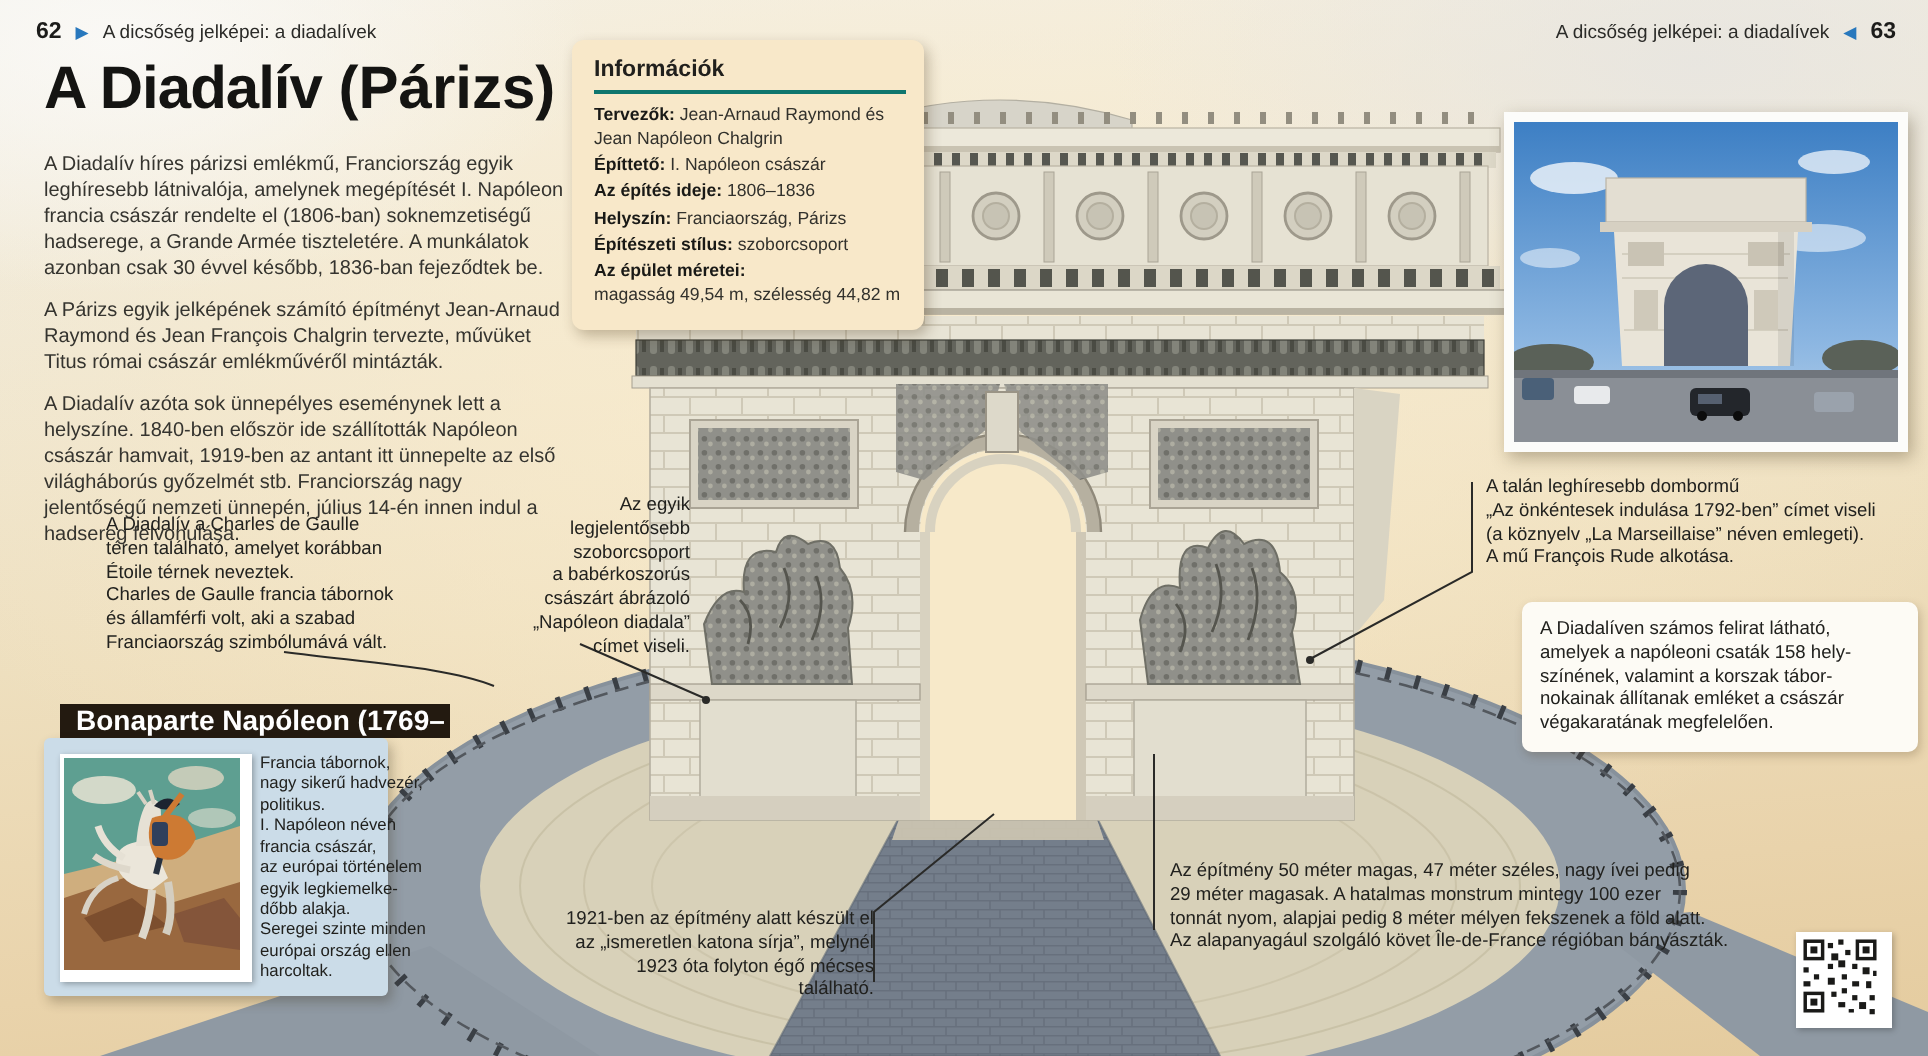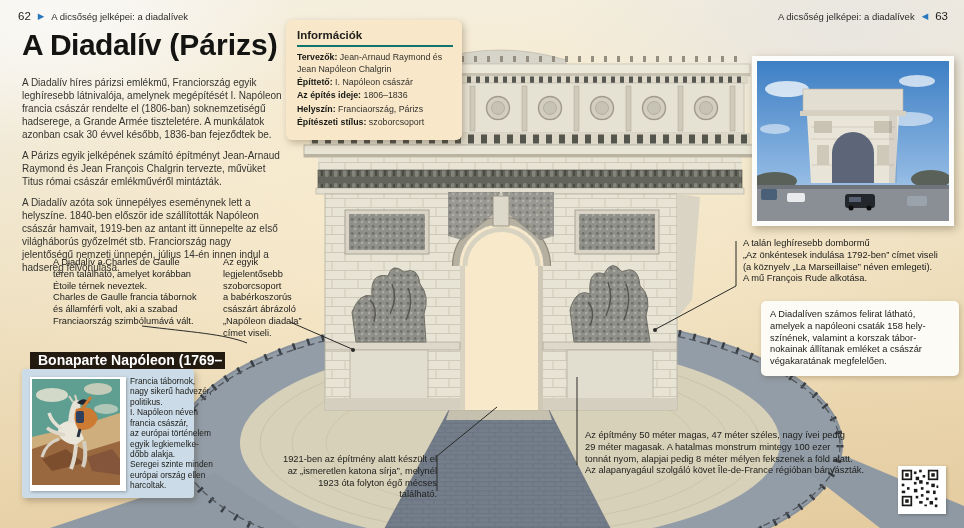--- a/index.html
+++ b/index.html
@@ -9,38 +9,38 @@
     background:
       radial-gradient(ellipse 340px 180px at 6% 4%, rgba(250,249,246,.95), rgba(250,249,246,0) 70%),
       radial-gradient(ellipse 420px 200px at 88% 6%, rgba(231,229,225,.85), rgba(231,229,225,0) 70%),
       radial-gradient(ellipse 760px 430px at 48% 34%, rgba(250,236,205,.85), rgba(250,236,205,0) 72%),
       linear-gradient(175deg,#f3f1ea 0%,#f0e8d4 28%,#eedfbe 55%,#e9d3ab 82%,#e4cb9e 100%);
   }
   .scene{position:absolute;left:0;top:0;}
   
   .hdr{position:absolute;top:10px;display:flex;align-items:center;gap:7px;font-size:9.5px;color:#2b2b28;}
   .hdr-l{left:18px;} .hdr-r{right:16px;}
-  .pgnum{font-weight:normal;font-size:11.5px;color:#1c1c1a;}
+  .pgnum{font-weight:bold;font-size:11.5px;color:#1c1c1a;}
   .tri{color:#2878bd;font-size:8.5px;}
   
   .article{position:absolute;left:22px;top:28px;width:262px;}
   .article h1{margin:0 0 14px 0;font-size:30px;color:#141412;font-weight:bold;letter-spacing:-.5px;}
   .article h1 .paren{font-weight:bold;font-size:30px;letter-spacing:0;}
   .article p{margin:0 0 8px 0;font-size:10px;line-height:1.3;color:#35342f;}
   
   .infobox{position:absolute;left:286px;top:20px;width:156px;background:#f8e8c9;border-radius:6px;
     padding:9px 9px 10px 11px;box-shadow:2px 3px 7px rgba(70,50,20,.30);}
   .infobox h2{margin:0 0 5px 0;font-size:11.5px;color:#21201d;border-bottom:2px solid #0f766e;padding-bottom:4px;}
   .inforow{font-size:8.8px;line-height:1.34;color:#32312c;margin:1.5px 0;}
   .inforow b{color:#191916;}
   .inforow.block b{display:block;}
   
   .co{position:absolute;font-size:9.3px;line-height:1.27;color:#21211e;white-space:pre-line;}
   .co-a{left:53px;top:257px;width:152px;}
-  .co-b{left:223px;top:257px;width:122px;}
+  .co-b{left:223px;top:247px;width:122px;text-align:right;}
   .co-c{left:281px;top:454px;width:156px;text-align:right;}
   .co-d{left:585px;top:430px;width:292px;}
   .co-e{left:743px;top:238px;width:224px;}
   .co-f{left:761px;top:301px;width:180px;background:#fdfbf5;border-radius:5px;padding:8px 9px;
     box-shadow:1px 2px 5px rgba(80,60,30,.25);}
   
   .nap-hdr{position:absolute;left:30px;top:352px;width:187px;height:17px;background:#231a10;color:#fff;
     font-size:14px;font-weight:bold;line-height:17px;padding-left:8px;}
   .nap-box{position:absolute;left:22px;top:369px;width:172px;height:129px;background:#cbdce8;border-radius:3px;
     box-shadow:2px 3px 6px rgba(60,50,30,.3);}
@@ -243,20 +243,21 @@
     <p>A Diadalív azóta sok ünnepélyes eseménynek lett a helyszíne. 1840-ben először ide szállították Napóleon császár hamvait, 1919-ben az antant itt ünnepelte az első világháborús győzelmét stb. Franciország nagy jelentőségű nemzeti ünnepén, július 14-én innen indul a hadsereg felvonulása.</p>
   </section>
 
   <aside class="infobox">
     <h2>Információk</h2>
     <div class="inforow"><b>Tervezők:</b><span> Jean-Arnaud Raymond és Jean Napóleon Chalgrin</span></div>
     <div class="inforow"><b>Építtető:</b><span> I. Napóleon császár</span></div>
     <div class="inforow"><b>Az építés ideje:</b><span> 1806–1836</span></div>
     <div class="inforow"><b>Helyszín:</b><span> Franciaország, Párizs</span></div>
     <div class="inforow"><b>Építészeti stílus:</b><span> szoborcsoport</span></div>
+    <div class="inforow block"><b>Az épület méretei:</b><span>magasság 49,54 m, szélesség 44,82 m</span></div>
   </aside>
 
   <div class="co co-a">A Diadalív a Charles de Gaulle
 téren található, amelyet korábban
 Étoile térnek neveztek.
 Charles de Gaulle francia tábornok
 és államférfi volt, aki a szabad
 Franciaország szimbólumává vált.</div>
   <div class="co co-b">Az egyik
 legjelentősebb

